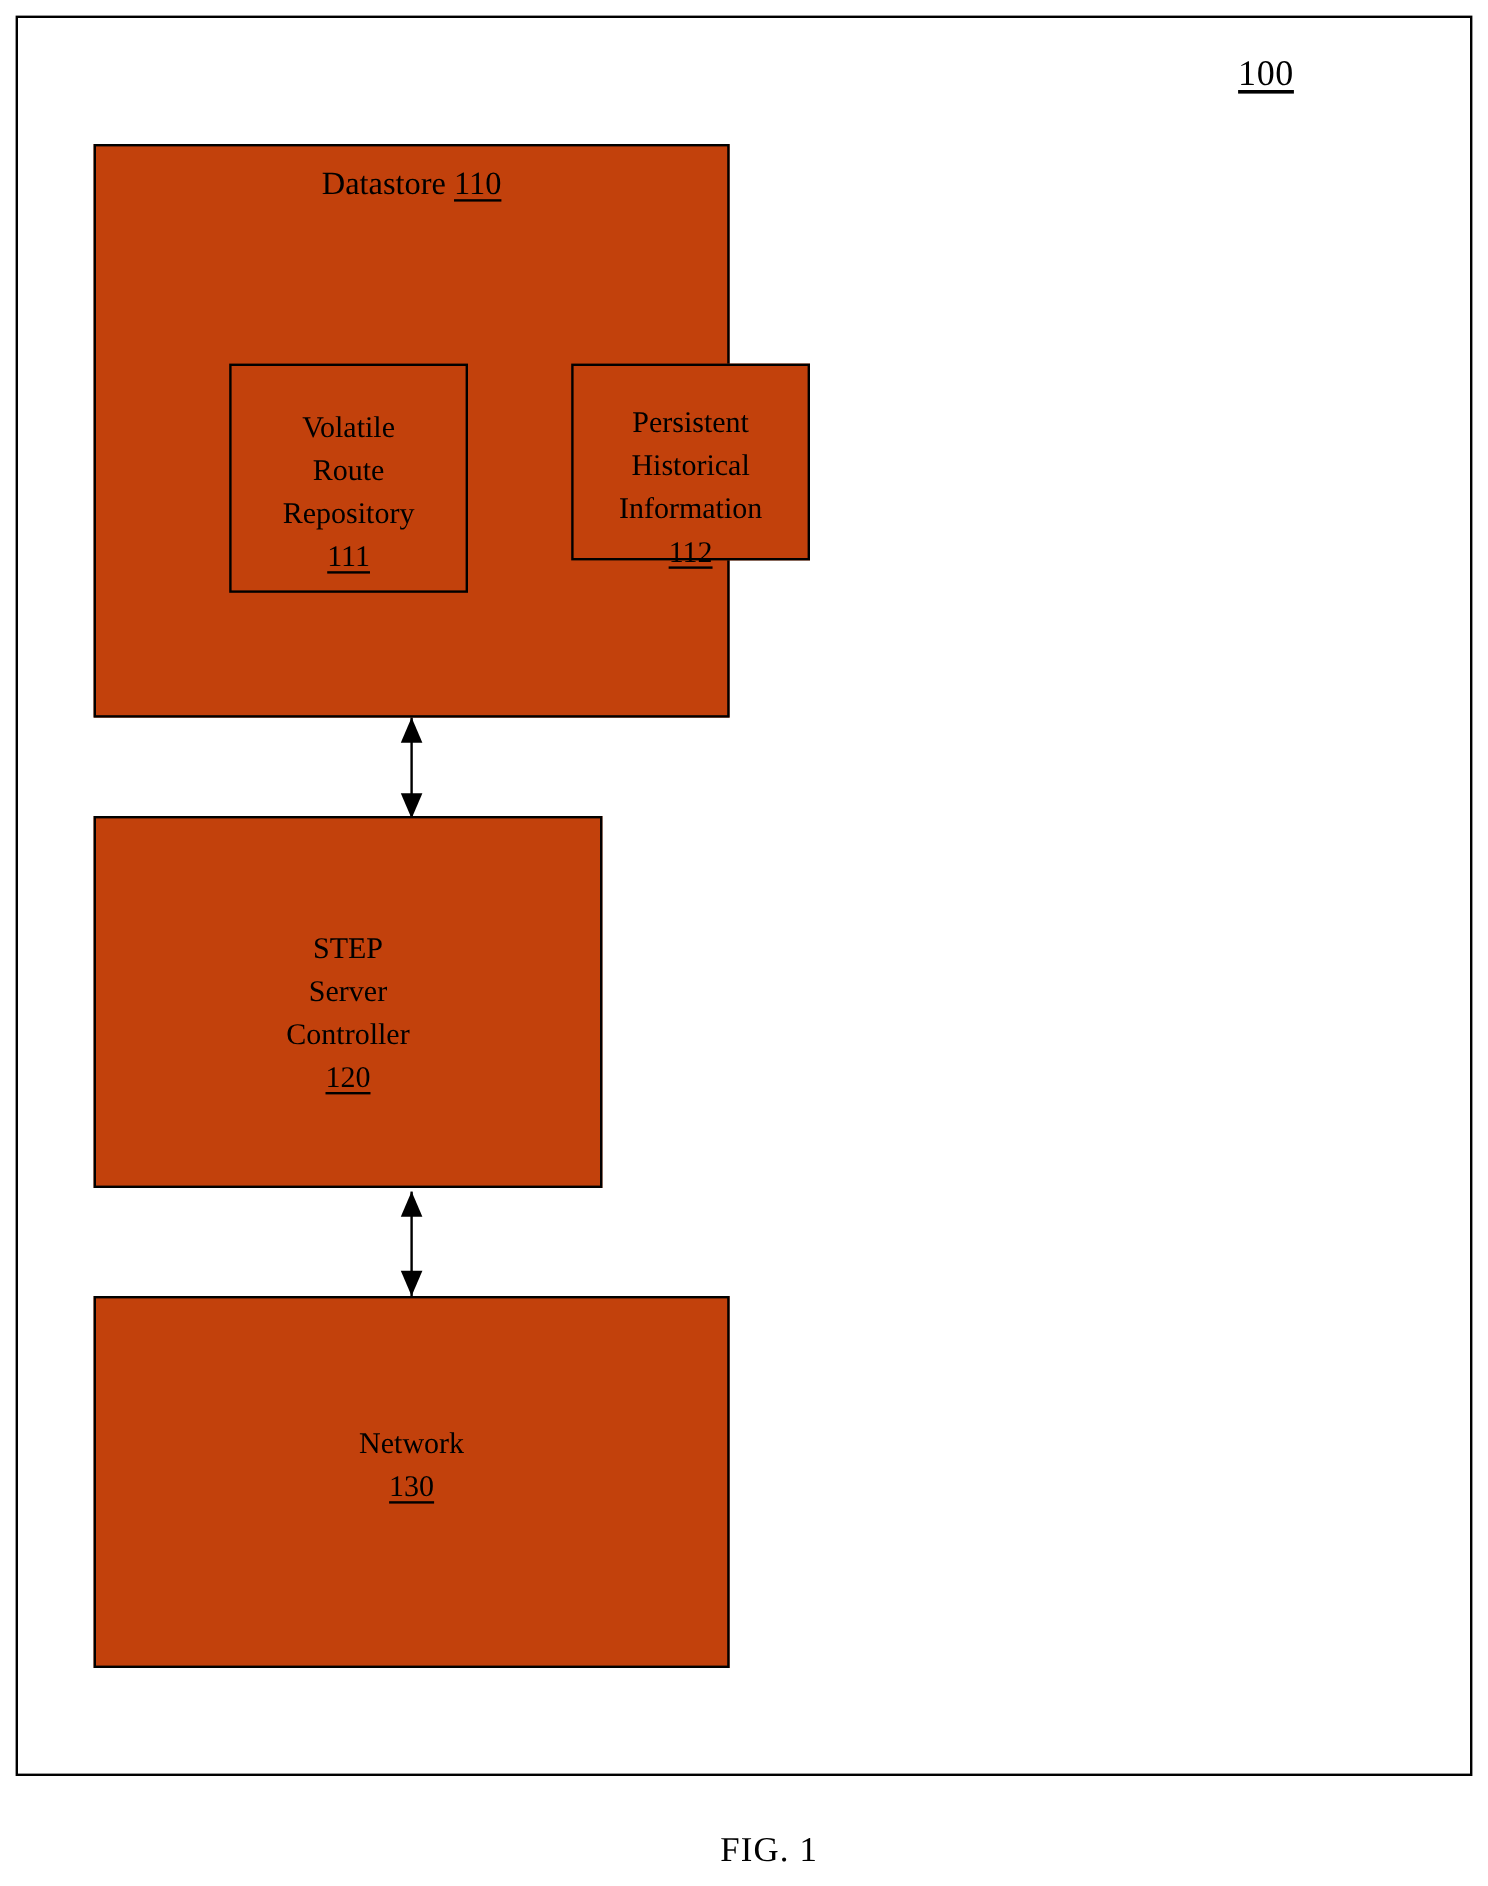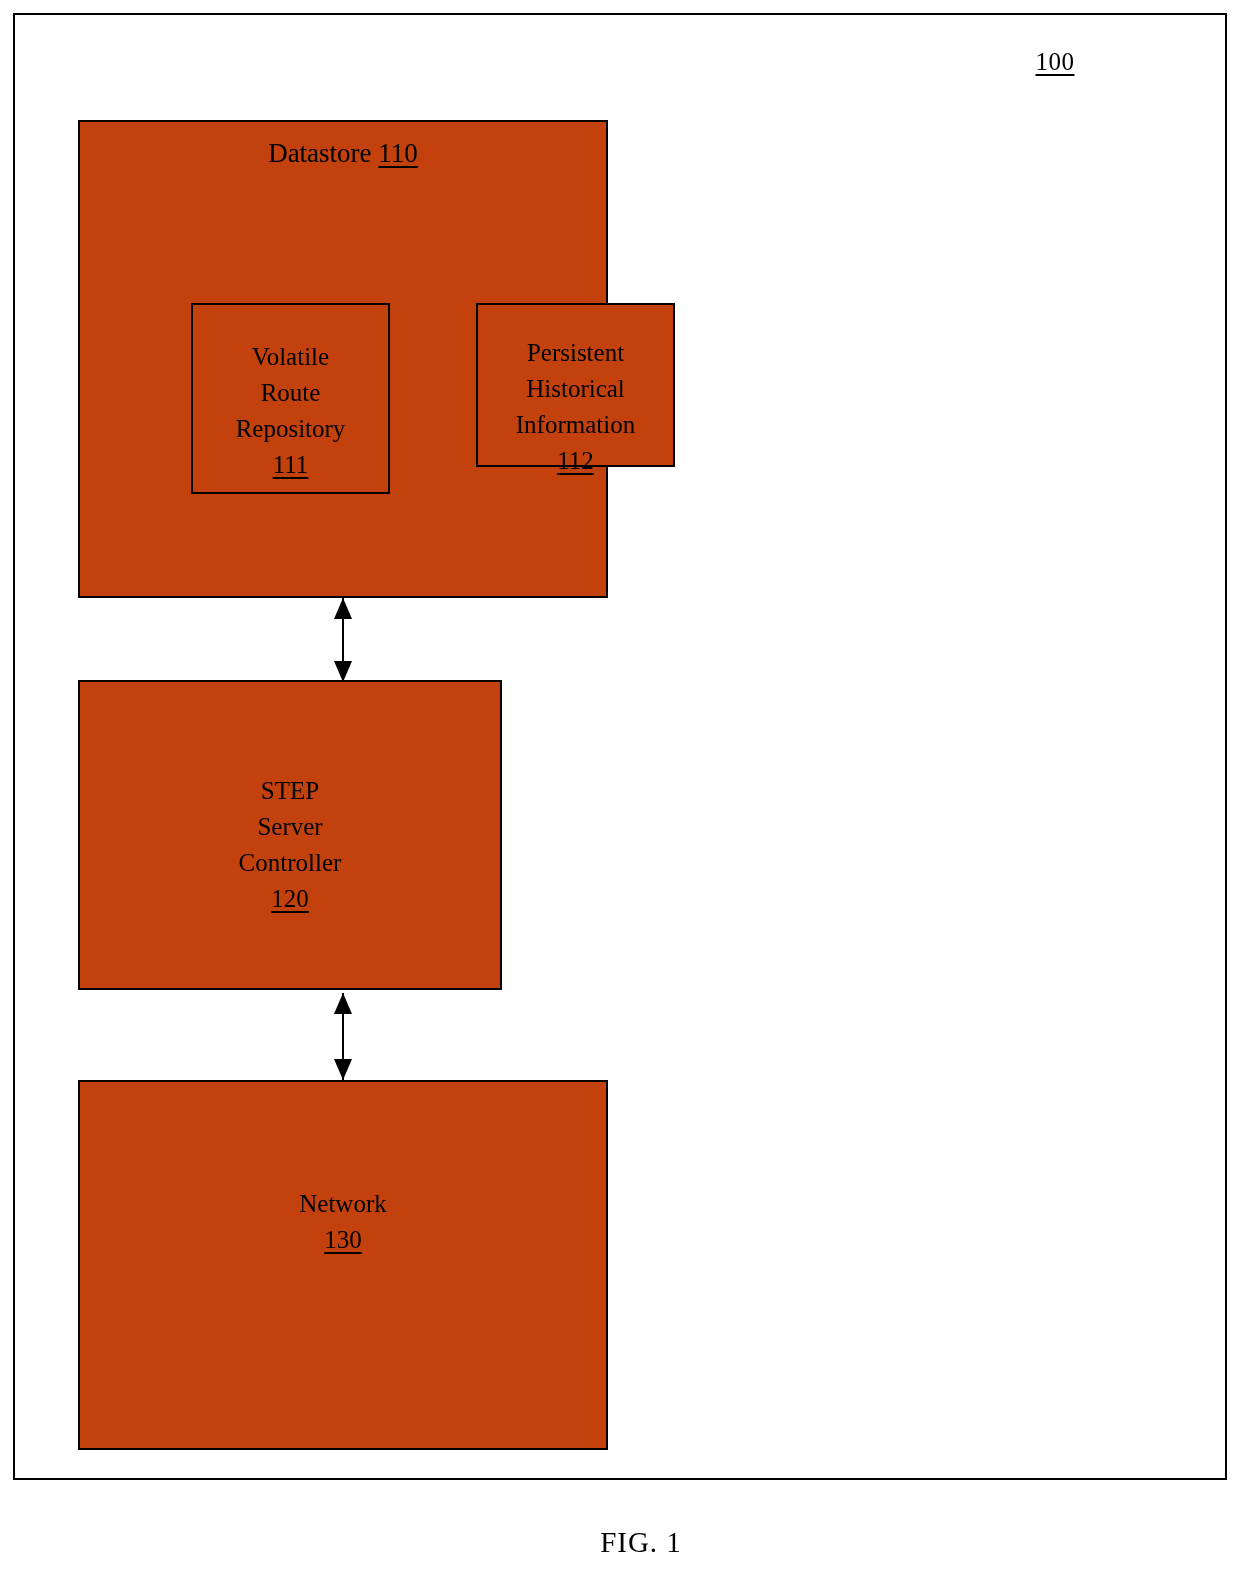--- a/index.html
+++ b/index.html
@@ -29,21 +29,21 @@
     background: #ffffff;
   }
 
   
   .fig-ref {
     position: absolute;
     left: 1000px;
     top: 46px;
     width: 110px;
     text-align: center;
-    font-size: 25px;
+    font-size: 30px;
     line-height: 32px;
     letter-spacing: 0.5px;
     text-decoration: underline;
     text-underline-offset: 4px;
   }
 
   
   .block {
     position: absolute;
     border: 2px solid #000000;
@@ -94,21 +94,21 @@
     top: 680px;
     width: 424px;
     height: 310px;
   }
 
   
   .netif-box {
     left: 78px;
     top: 1080px;
     width: 530px;
-    height: 370px;
+    height: 310px;
   }
 
   
   .label-stack {
     position: absolute;
     left: 0;
     width: 100%;
     text-align: center;
     font-size: 25px;
     line-height: 36px;

